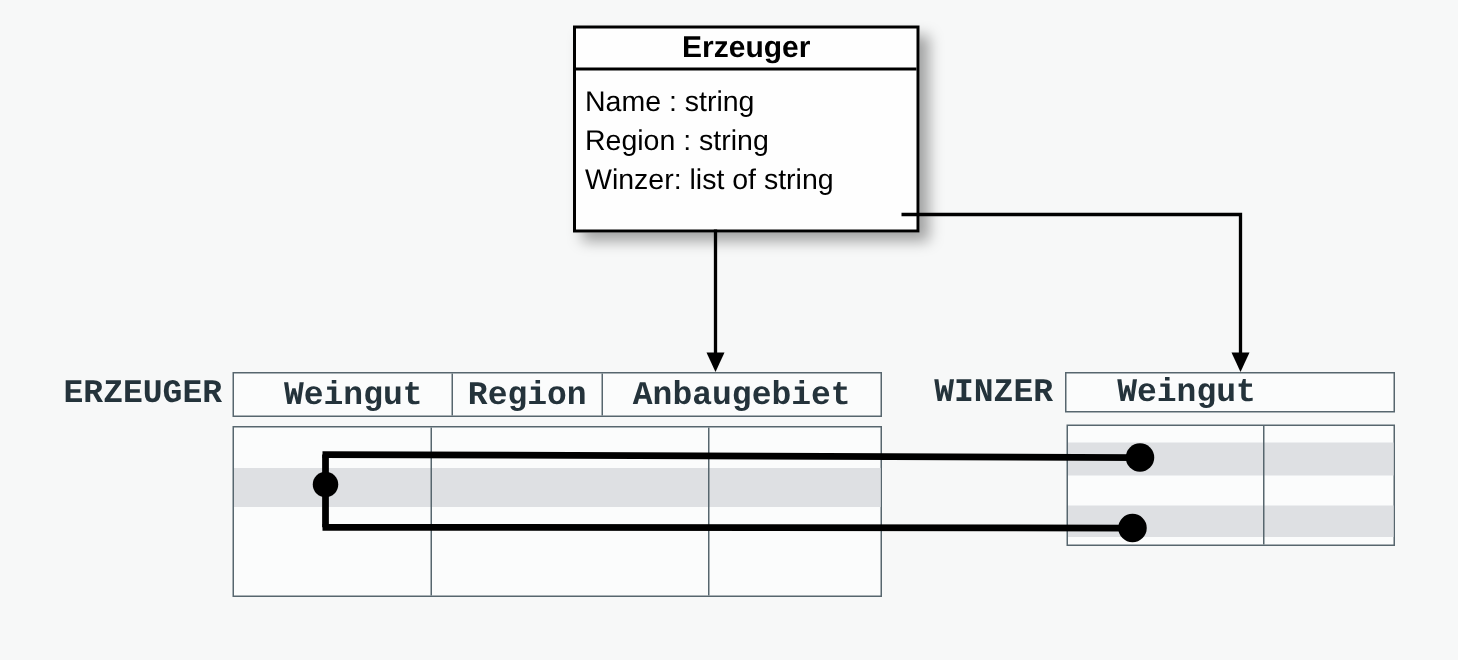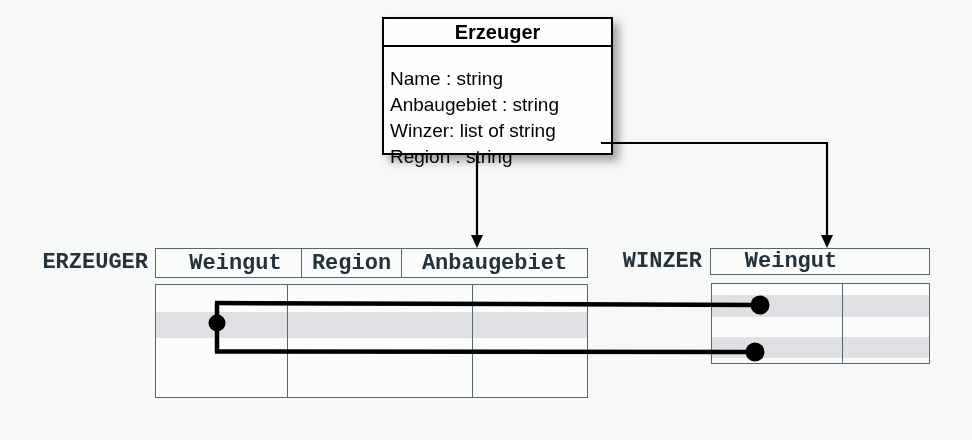--- a/index.html
+++ b/index.html
@@ -17,21 +17,21 @@
     background:#fefefe;
     border:2px solid var(--box_border,#000);
     box-shadow:6px 6px 9px rgba(0,0,0,0.35);
     z-index:4;
   }
   .class-title{
     height:26px;line-height:26px;
     border-bottom:2px solid var(--box_border,#000);
     text-align:center;font-weight:bold;font-size:20px;color:#000;
   }
-  .class-attrs{padding:19px 0 0 6px;}
+  .class-attrs{padding:9px 0 0 6px;}
   .class-attr{height:26px;line-height:26px;font-size:19px;color:#000;white-space:nowrap;}
   
   .tbl-label{
     position:absolute;
     font-family:"Liberation Mono",monospace;font-weight:bold;font-size:22px;
     color:var(--table_text,#24333b);
     text-align:right;white-space:nowrap;
   }
   #lbl-erzeuger{left:28px;top:248px;width:120px;height:30px;line-height:30px;}
   #lbl-winzer{left:590px;top:248px;width:112px;height:27px;line-height:27px;}
@@ -72,23 +72,22 @@
 </style>
 </head>
 <body>
 
 <div class="canvas">
 
   <div class="class-box">
     <div class="class-title">Erzeuger</div>
     <div class="class-attrs">
       <div class="class-attr">Name : string</div>
-      <div class="class-attr">Anbaugebiet : string</div>
+      <div class="class-attr">Region : string</div>
       <div class="class-attr">Winzer: list of string</div>
-      <div class="class-attr">Region : string</div>
     </div>
   </div>
 
   <div class="tbl-label" id="lbl-erzeuger">ERZEUGER</div>
 
   <div class="tbl-header" id="hdr-erzeuger">
     <div class="hdr-cell" style="width:132px;">Weingut</div>
     <div class="hdr-cell" style="flex:1;">Region</div>
     <div class="hdr-cell" style="width:185px;">Anbaugebiet</div>
   </div>

